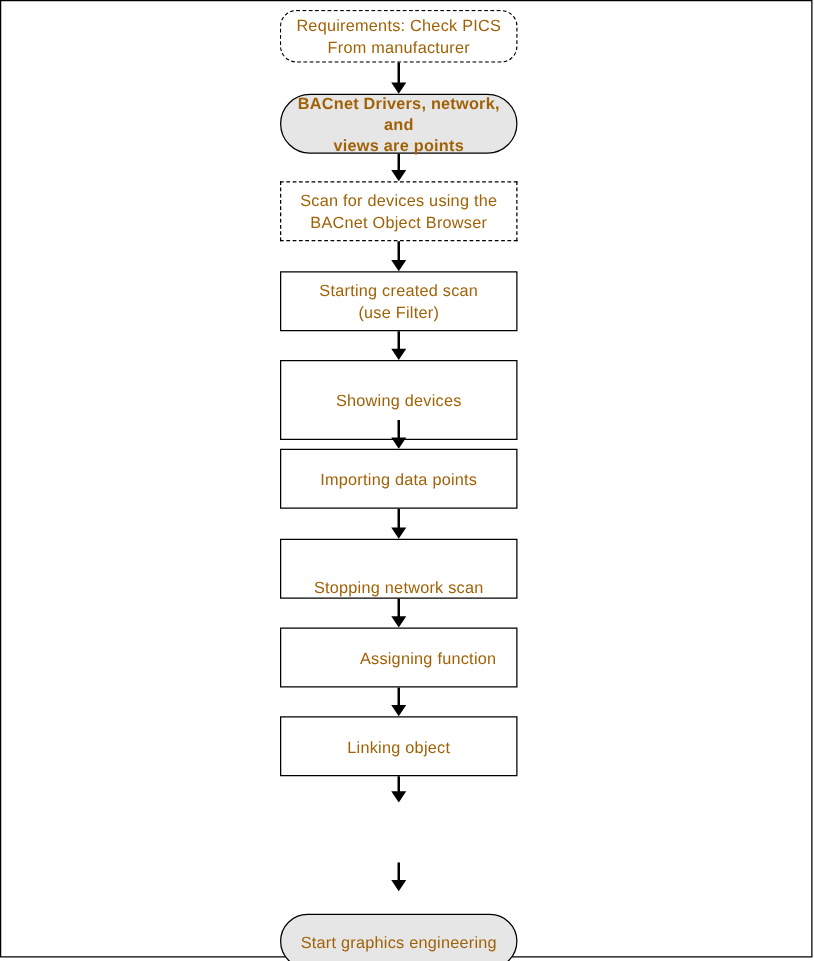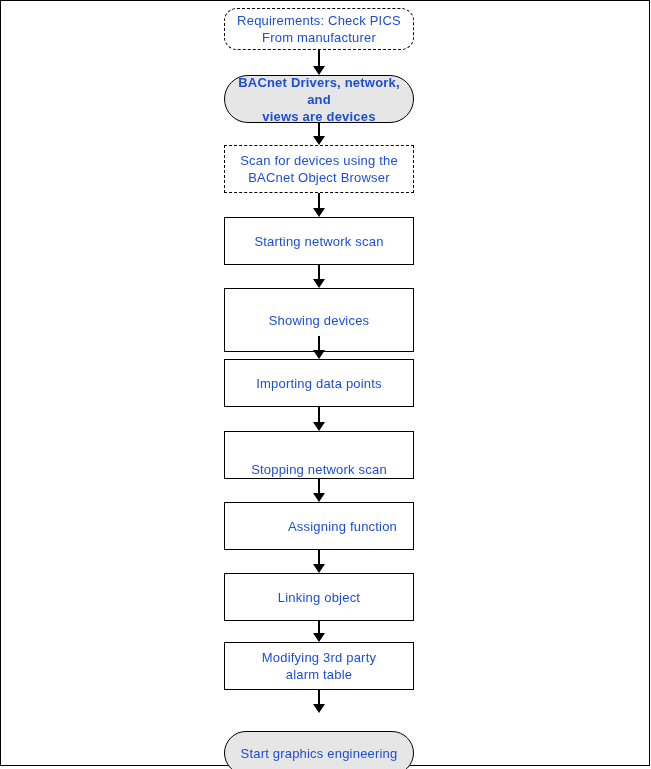--- a/index.html
+++ b/index.html
@@ -32,21 +32,21 @@
     border: 1px solid #000000;
     background: #ffffff;
     display: flex;
     flex-direction: column;
     align-items: center;
     justify-content: center;
     text-align: center;
     font-size: 13px;
     line-height: 17px;
     letter-spacing: 0.2px;
-    color: #1d4ed8;
+    color: #a16207;
   }
   .node .txt { width: 100%; }
   .dashed { border-style: dashed; }
   .rounded { border-radius: 13px; }
   .terminator {
     border-radius: 24px;
     background: #e6e6e6;
   }
   .conn {
     position: absolute;
@@ -108,40 +108,41 @@
     <div class="txt">From manufacturer</div>
   </div>
 
   <div class="conn c1">
     <div class="shaft"></div>
     <div class="head"></div>
   </div>
 
   <div class="node n2 terminator">
     <div class="txt">BACnet Drivers, network, and</div>
-    <div class="txt">views are devices</div>
+    <div class="txt">views are points</div>
   </div>
 
   <div class="conn c2">
     <div class="shaft"></div>
     <div class="head"></div>
   </div>
 
   <div class="node n3 dashed">
     <div class="txt">Scan for devices using the</div>
     <div class="txt">BACnet Object Browser</div>
   </div>
 
   <div class="conn c3">
     <div class="shaft"></div>
     <div class="head"></div>
   </div>
 
   <div class="node n4">
-    <div class="txt">Starting network scan</div>
+    <div class="txt">Starting created scan</div>
+    <div class="txt">(use Filter)</div>
   </div>
 
   <div class="conn c4">
     <div class="shaft"></div>
     <div class="head"></div>
   </div>
 
   <div class="node n5">
     <div class="txt">Showing devices</div>
   </div>
@@ -180,24 +181,20 @@
 
   <div class="node n9">
     <div class="txt">Linking object</div>
   </div>
 
   <div class="conn c9">
     <div class="shaft"></div>
     <div class="head"></div>
   </div>
 
-  <div class="node n10">
-    <div class="txt">Modifying 3rd party</div>
-    <div class="txt">alarm table</div>
-  </div>
 
   <div class="conn c10">
     <div class="shaft"></div>
     <div class="head"></div>
   </div>
 
   <div class="node n11 terminator">
     <div class="txt">Start graphics engineering</div>
   </div>
 </div>

